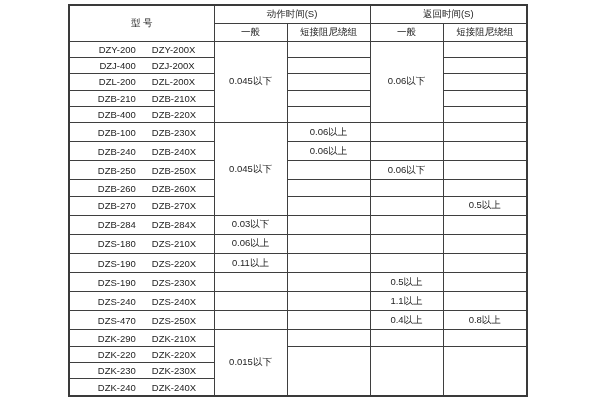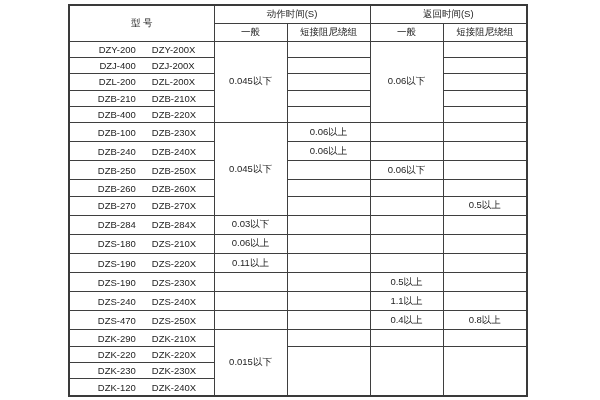--- a/index.html
+++ b/index.html
@@ -258,19 +258,19 @@
       <td>
           <div class="model-wrap">
             <span class="n1">DZK-230</span>
             <span class="n2">DZK-230X</span>
           </div>
         </td>
     </tr>
     <tr>
       <td>
           <div class="model-wrap">
-            <span class="n1">DZK-120</span>
+            <span class="n1">DZK-240</span>
             <span class="n2">DZK-240X</span>
           </div>
         </td>
     </tr>
   </tbody>
 </table>
 
 </body></html>

